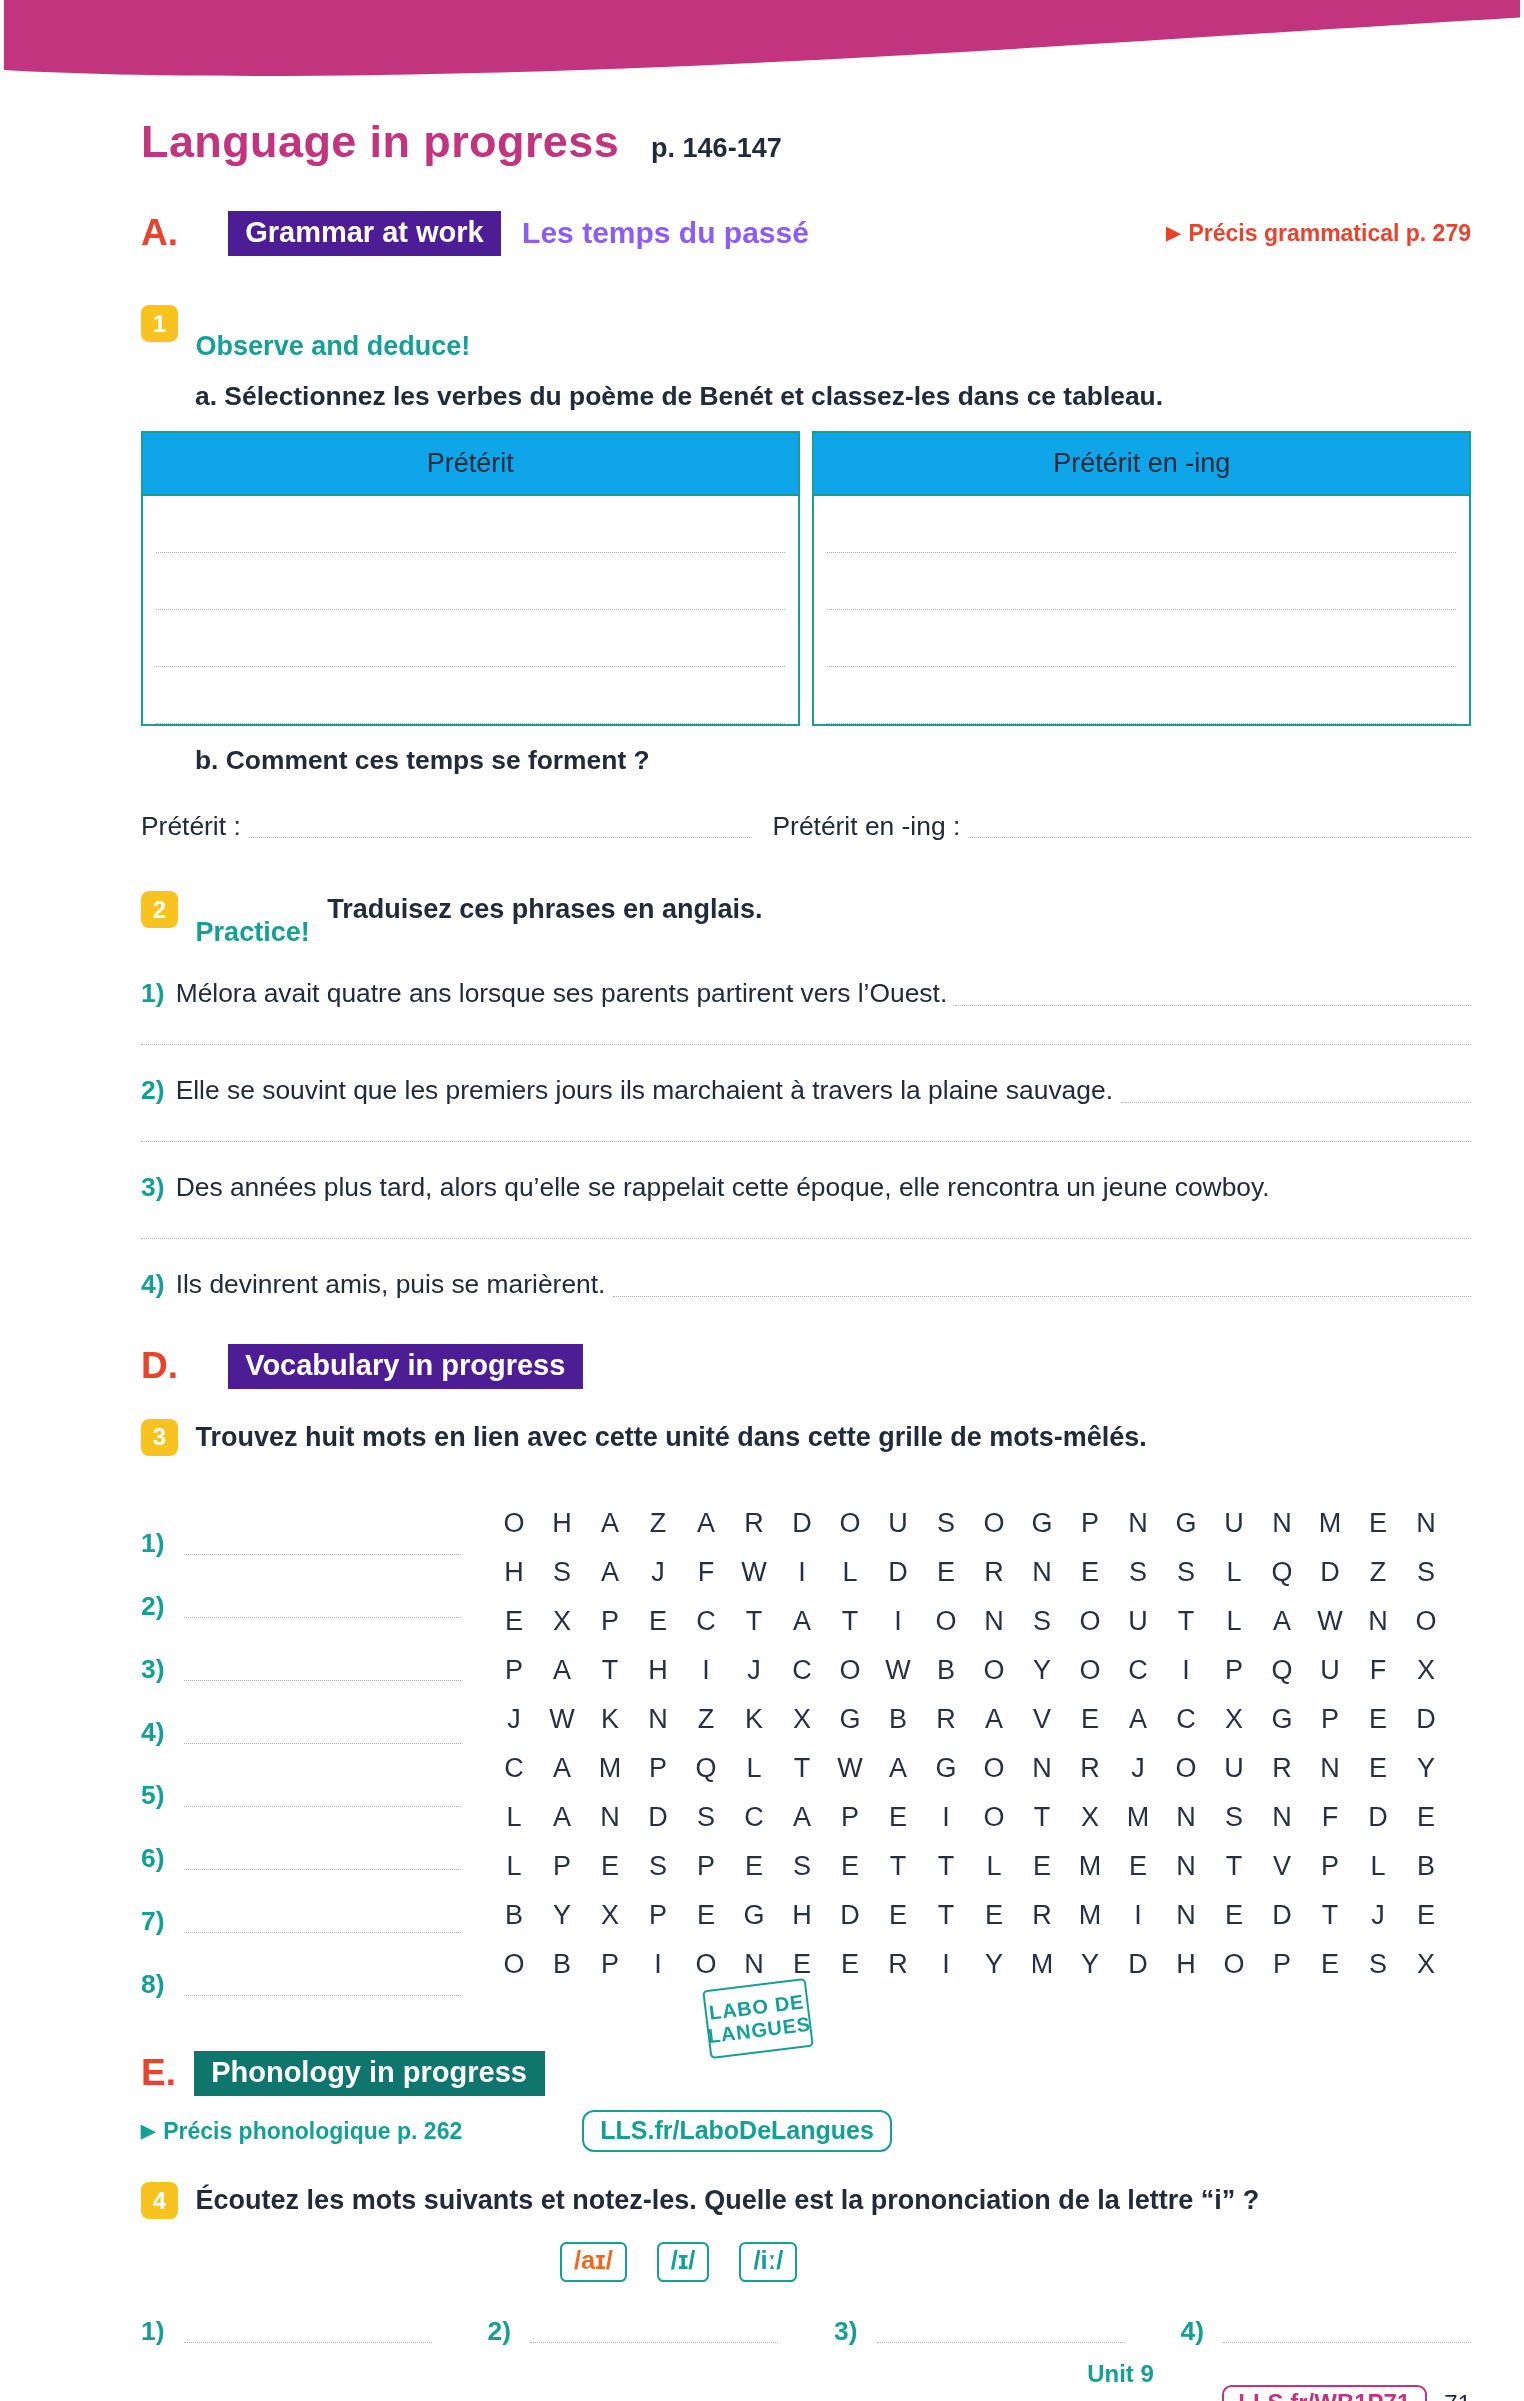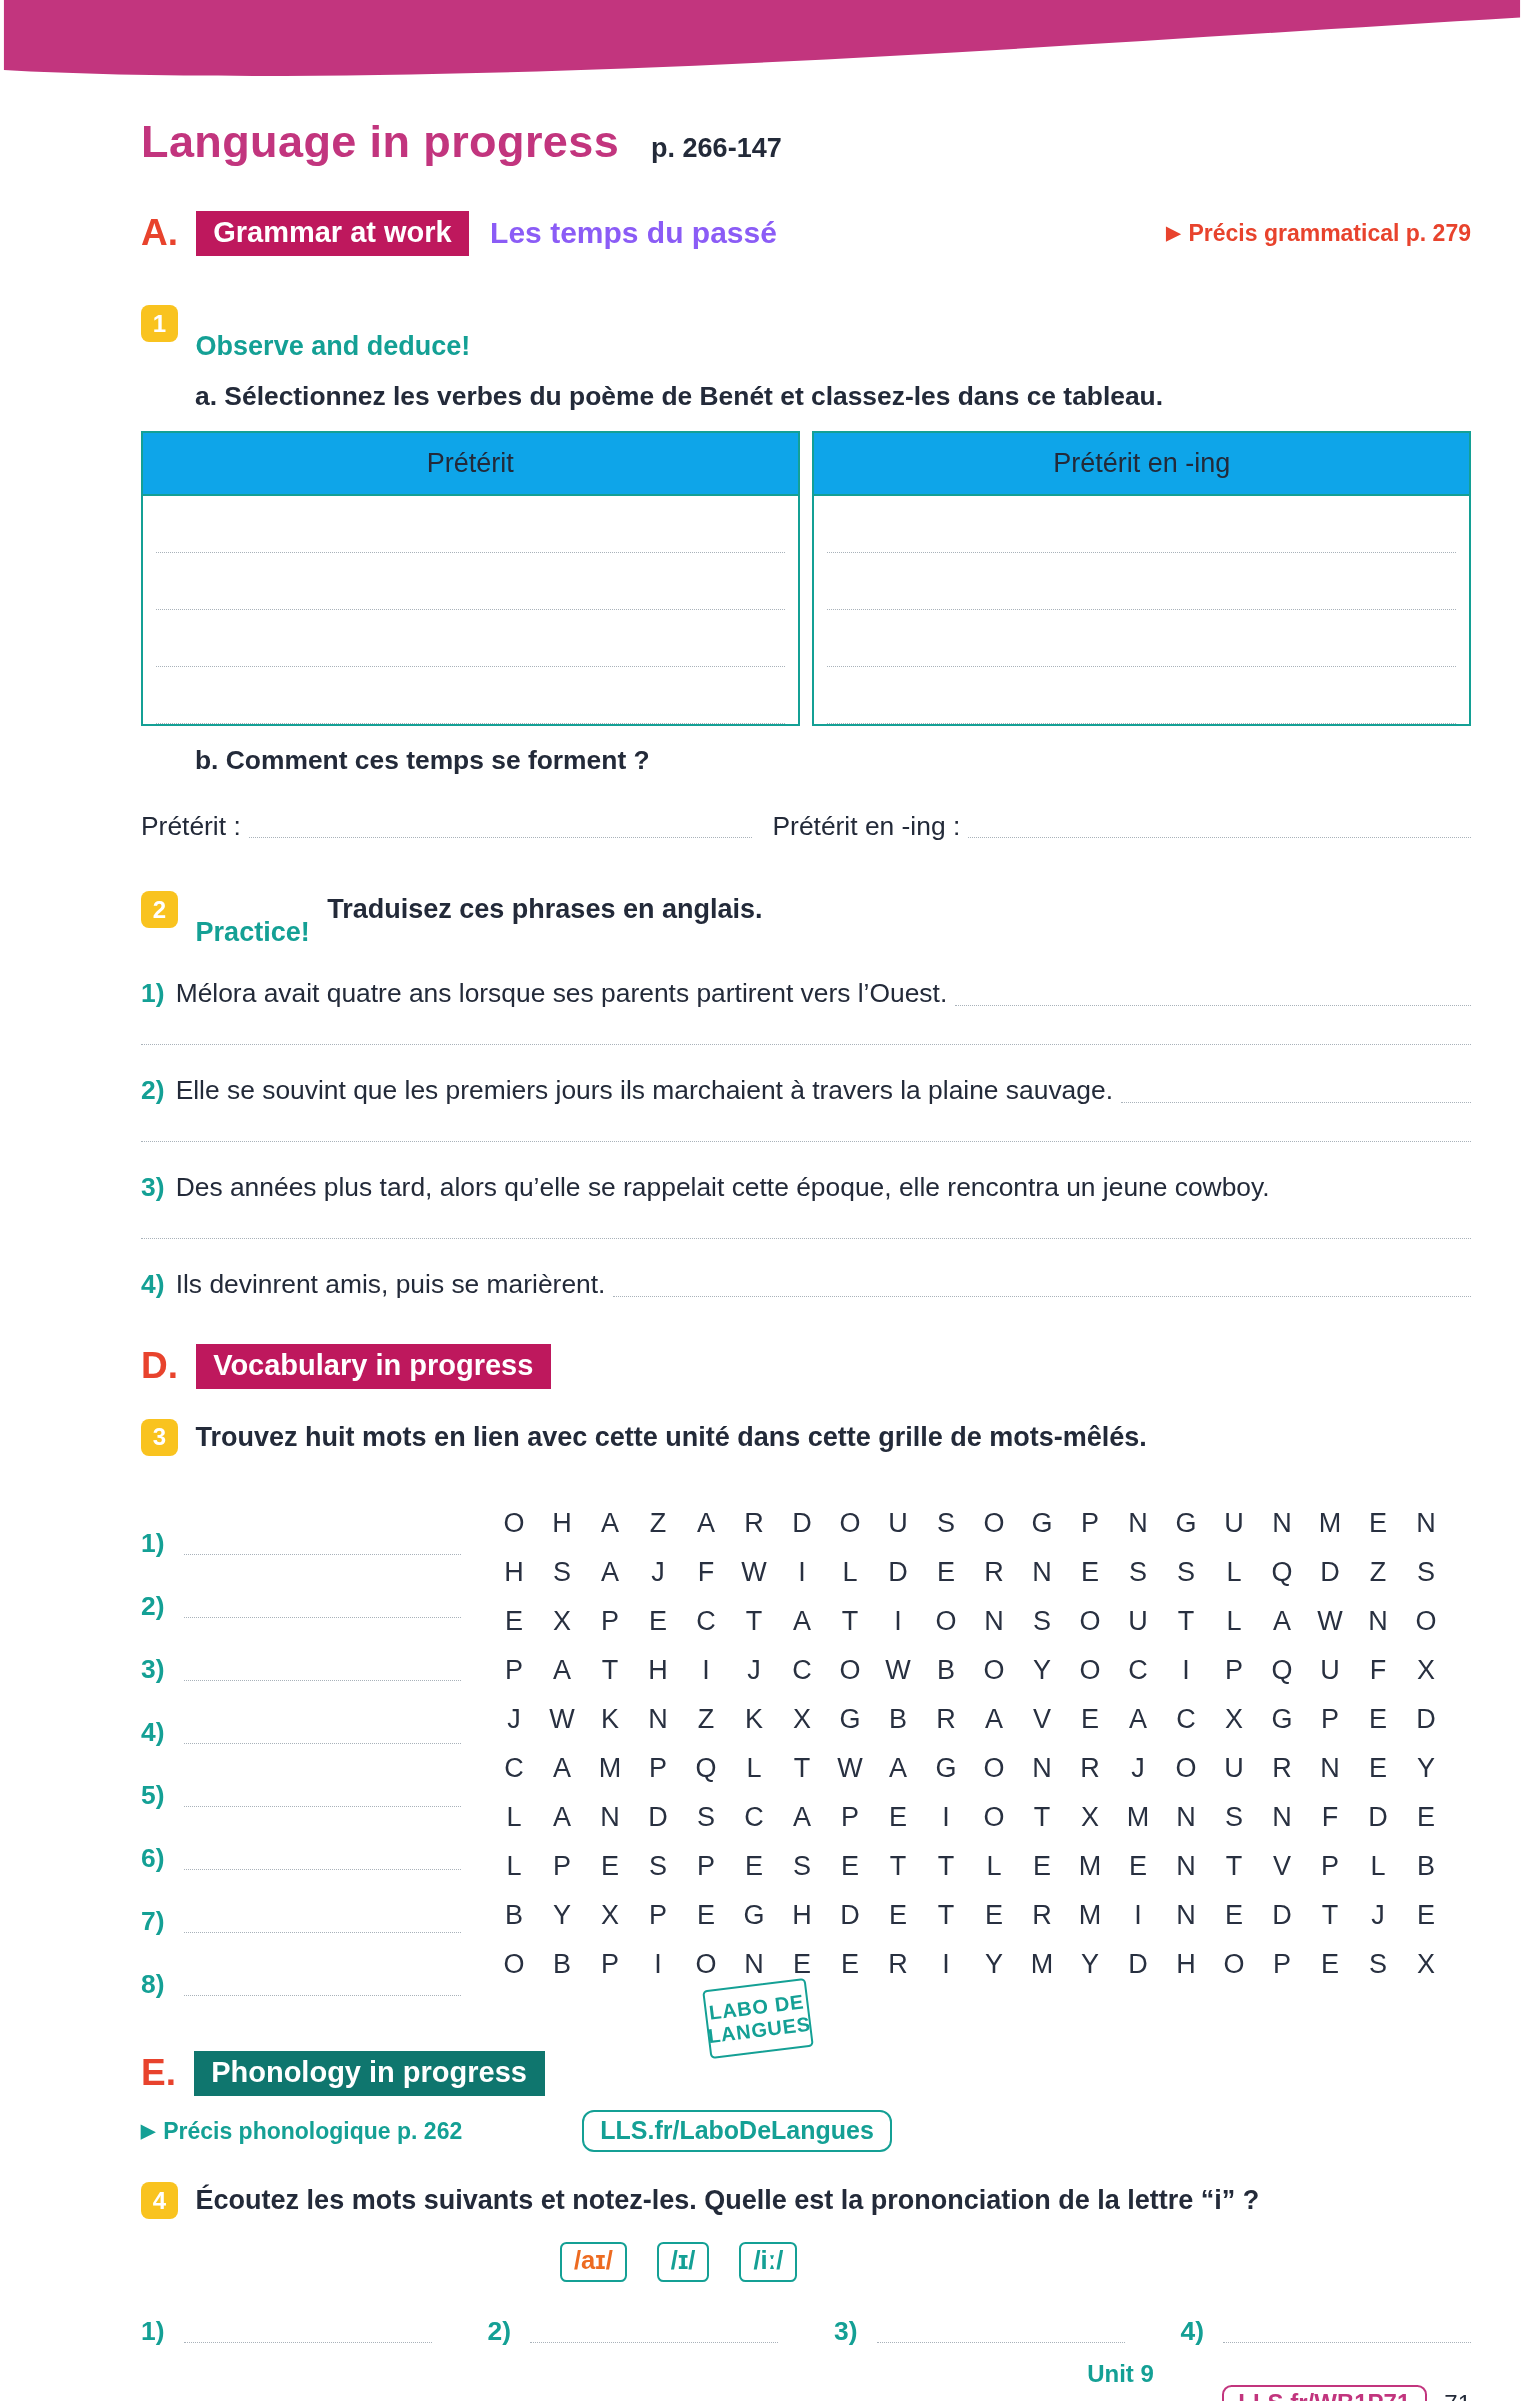--- a/index.html
+++ b/index.html
@@ -17,21 +17,21 @@
 
   
   .page-title { margin-top:30px; display:flex; align-items:baseline; gap:32px; }
   .pt-main { font-size:45px; font-weight:800; color:#c2357e; letter-spacing:0.4px; }
   .pt-pages { font-size:27px; font-weight:700; color:#232a39; }
 
   
   .sec-head { margin-top:43px; display:flex; align-items:center; gap:17.6px; }
   .sec-letter { font-size:37px; font-weight:800; color:#e8432d; }
   .sec-box { color:#fff; font-weight:700; font-size:29px; padding:4.8px 17.6px 7.2px; }
-  .sec-box.orange { background:#be185d; }
+  .sec-box.orange { background:#4c1d95;margin-left:32px; }
   .sec-box.green  { background:#0f766e; }
   .sec-sub { font-size:30px; font-weight:700; color:#8b5cf6; margin-left:3.2px; }
   .precis { font-size:23px; font-weight:700; display:flex; align-items:center; gap:8px; }
   .precis.red  { margin-left:auto; color:#e8432d; }
   .precis.teal { color:#14a095; }
   .tri { font-size:18.4px; }
 
   
   .ex-head { margin-top:30px; display:flex; align-items:center; gap:17.6px; }
   .num-badge { width:37px; height:37px; border-radius:8px; background:#f9c31f; color:#fff;
@@ -94,21 +94,21 @@
 <div class="page">
 
   <svg class="top-banner" width="1524" height="86" viewBox="0 0 1904 108" aria-hidden="true">
     <path d="M0,0 H1904 V22 C1500,46 1150,72 780,86 C480,97 190,99 0,88 Z" fill="#c2357e"></path>
   </svg>
 
   <div class="content">
 
     <h1 class="page-title">
       <span class="pt-main">Language in progress</span>
-      <span class="pt-pages">p. 266-147</span>
+      <span class="pt-pages">p. 146-147</span>
     </h1>
 
     <div class="sec-head">
       <span class="sec-letter">A.</span>
       <span class="sec-box orange">Grammar at work</span>
       <span class="sec-sub">Les temps du passé</span>
       <span class="precis red">
         <span class="tri">▶</span>
         <span>Précis grammatical p. 279</span>
       </span>

